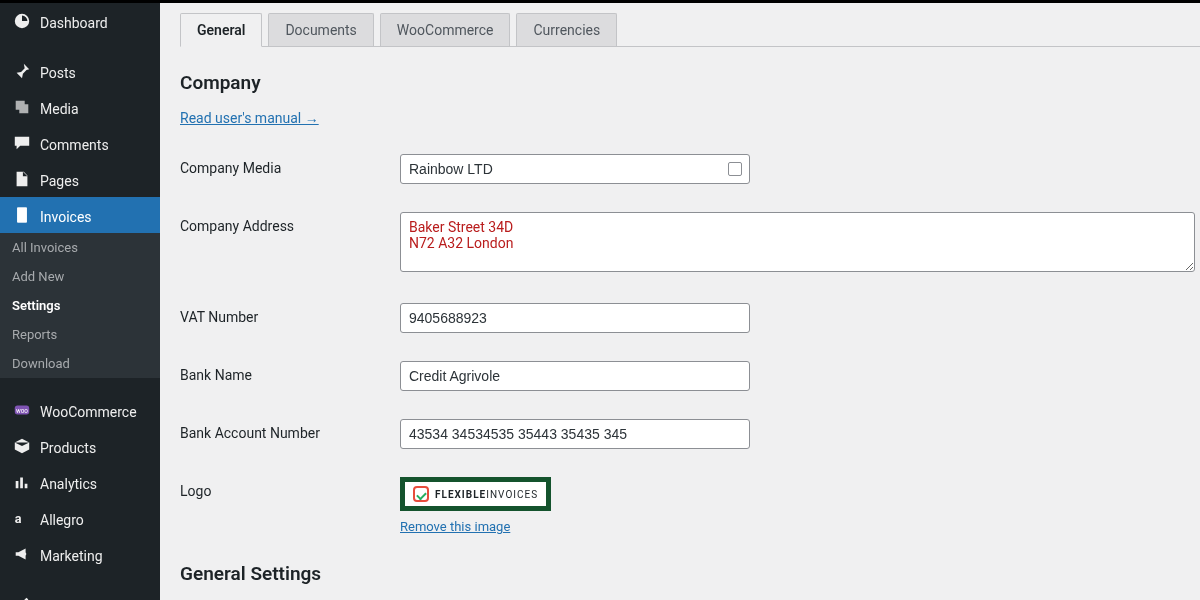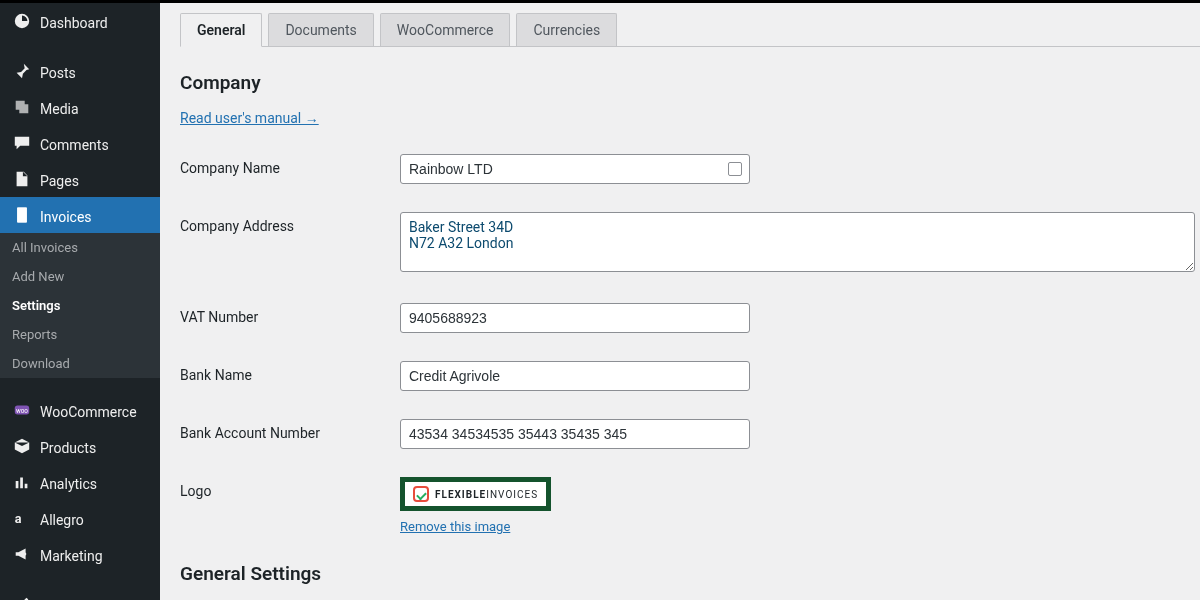--- a/index.html
+++ b/index.html
@@ -21,21 +21,21 @@
 .tab.active { background: #f0f0f1; color: #1d2327; font-weight: 600; margin-bottom: -1px; border-bottom: 1px solid #f0f0f1; }
 .section-title { font-size: 19px; font-weight: 600; margin: 24px 0 16px; }
 .manual-link { color: #2271b1; text-decoration: underline; font-size: 14px; cursor: pointer; }
 .form-table { width: 100%; margin-top: 28px; }
 .form-row { display: flex; align-items: flex-start; margin-bottom: 28px; }
 .form-label { width: 220px; font-size: 14px; font-weight: 400; padding-top: 6px; color: #1d2327; }
 .form-field { flex: 1; }
 .text-input { width: 350px; padding: 4px 8px; font-size: 14px; border: 1px solid #8c8f94; border-radius: 3px; background: #fff; color: #2c3338; height: 30px; }
 .text-input-wrap { position: relative; display: inline-block; }
 .input-icon { position: absolute; right: 8px; top: 50%; transform: translateY(-50%); width: 14px; height: 14px; border: 1px solid #8c8f94; border-radius: 2px; }
-.text-area { width: 795px; padding: 6px 8px; font-size: 14px; border: 1px solid #8c8f94; border-radius: 3px; background: #fff; color: #0c4a6e; height: 60px; font-family: inherit; resize: vertical; }
+.text-area { width: 795px; padding: 6px 8px; font-size: 14px; border: 1px solid #8c8f94; border-radius: 3px; background: #fff; color: #b91c1c; height: 60px; font-family: inherit; resize: vertical; }
 .logo-box { display: flex; align-items: center; gap: 6px; background: #fff; border: 5px solid #14532d; padding: 4px 8px; width: fit-content; margin-bottom: 8px; }
 .logo-mark { width: 16px; height: 16px; border: 2px solid #e74c3c; border-radius: 4px; position: relative; }
 .logo-mark::after { content: ""; position: absolute; left: 2px; top: 4px; width: 7px; height: 4px; border-left: 2px solid #27ae60; border-bottom: 2px solid #27ae60; transform: rotate(-45deg); }
 .logo-text { letter-spacing: 1px; font-size: 10px; }
 .logo-text b { font-weight: 700; }
 .link { color: #2271b1; text-decoration: underline; font-size: 13px; cursor: pointer; margin-top: 15px; }
 .section-title2 { font-size: 19px; font-weight: 600; margin-top: 16px; }
 svg { fill: currentColor; }
 </style>
 </head>
@@ -159,21 +159,21 @@
       <div class="tab">Documents</div>
       <div class="tab">WooCommerce</div>
       <div class="tab">Currencies</div>
     </div>
 
     <h2 class="section-title">Company</h2>
     <a class="manual-link">Read user's manual →</a>
 
     <div class="form-table">
       <div class="form-row">
-        <div class="form-label">Company Name</div>
+        <div class="form-label">Company Media</div>
         <div class="form-field">
           <div class="text-input-wrap">
             <input class="text-input" type="text" value="Rainbow LTD" style="">
             <span class="input-icon"></span>
           </div>
         </div>
       </div>
       <div class="form-row">
         <div class="form-label">Company Address</div>
         <div class="form-field">

